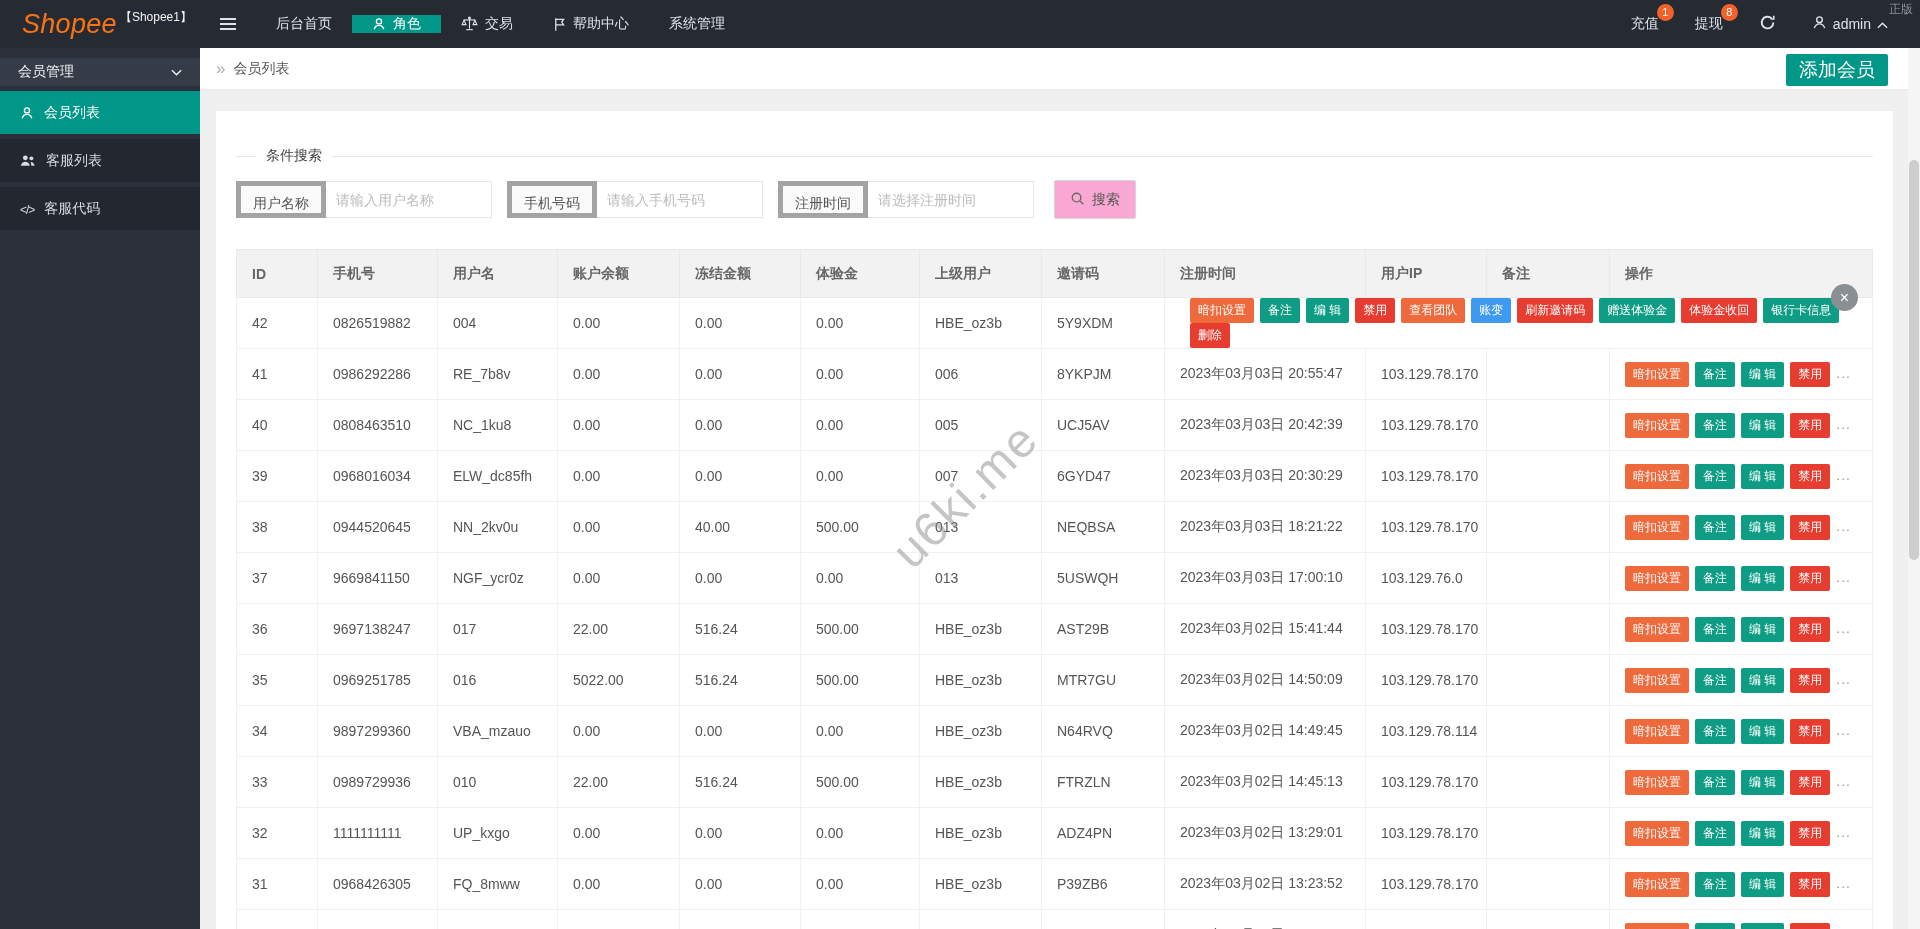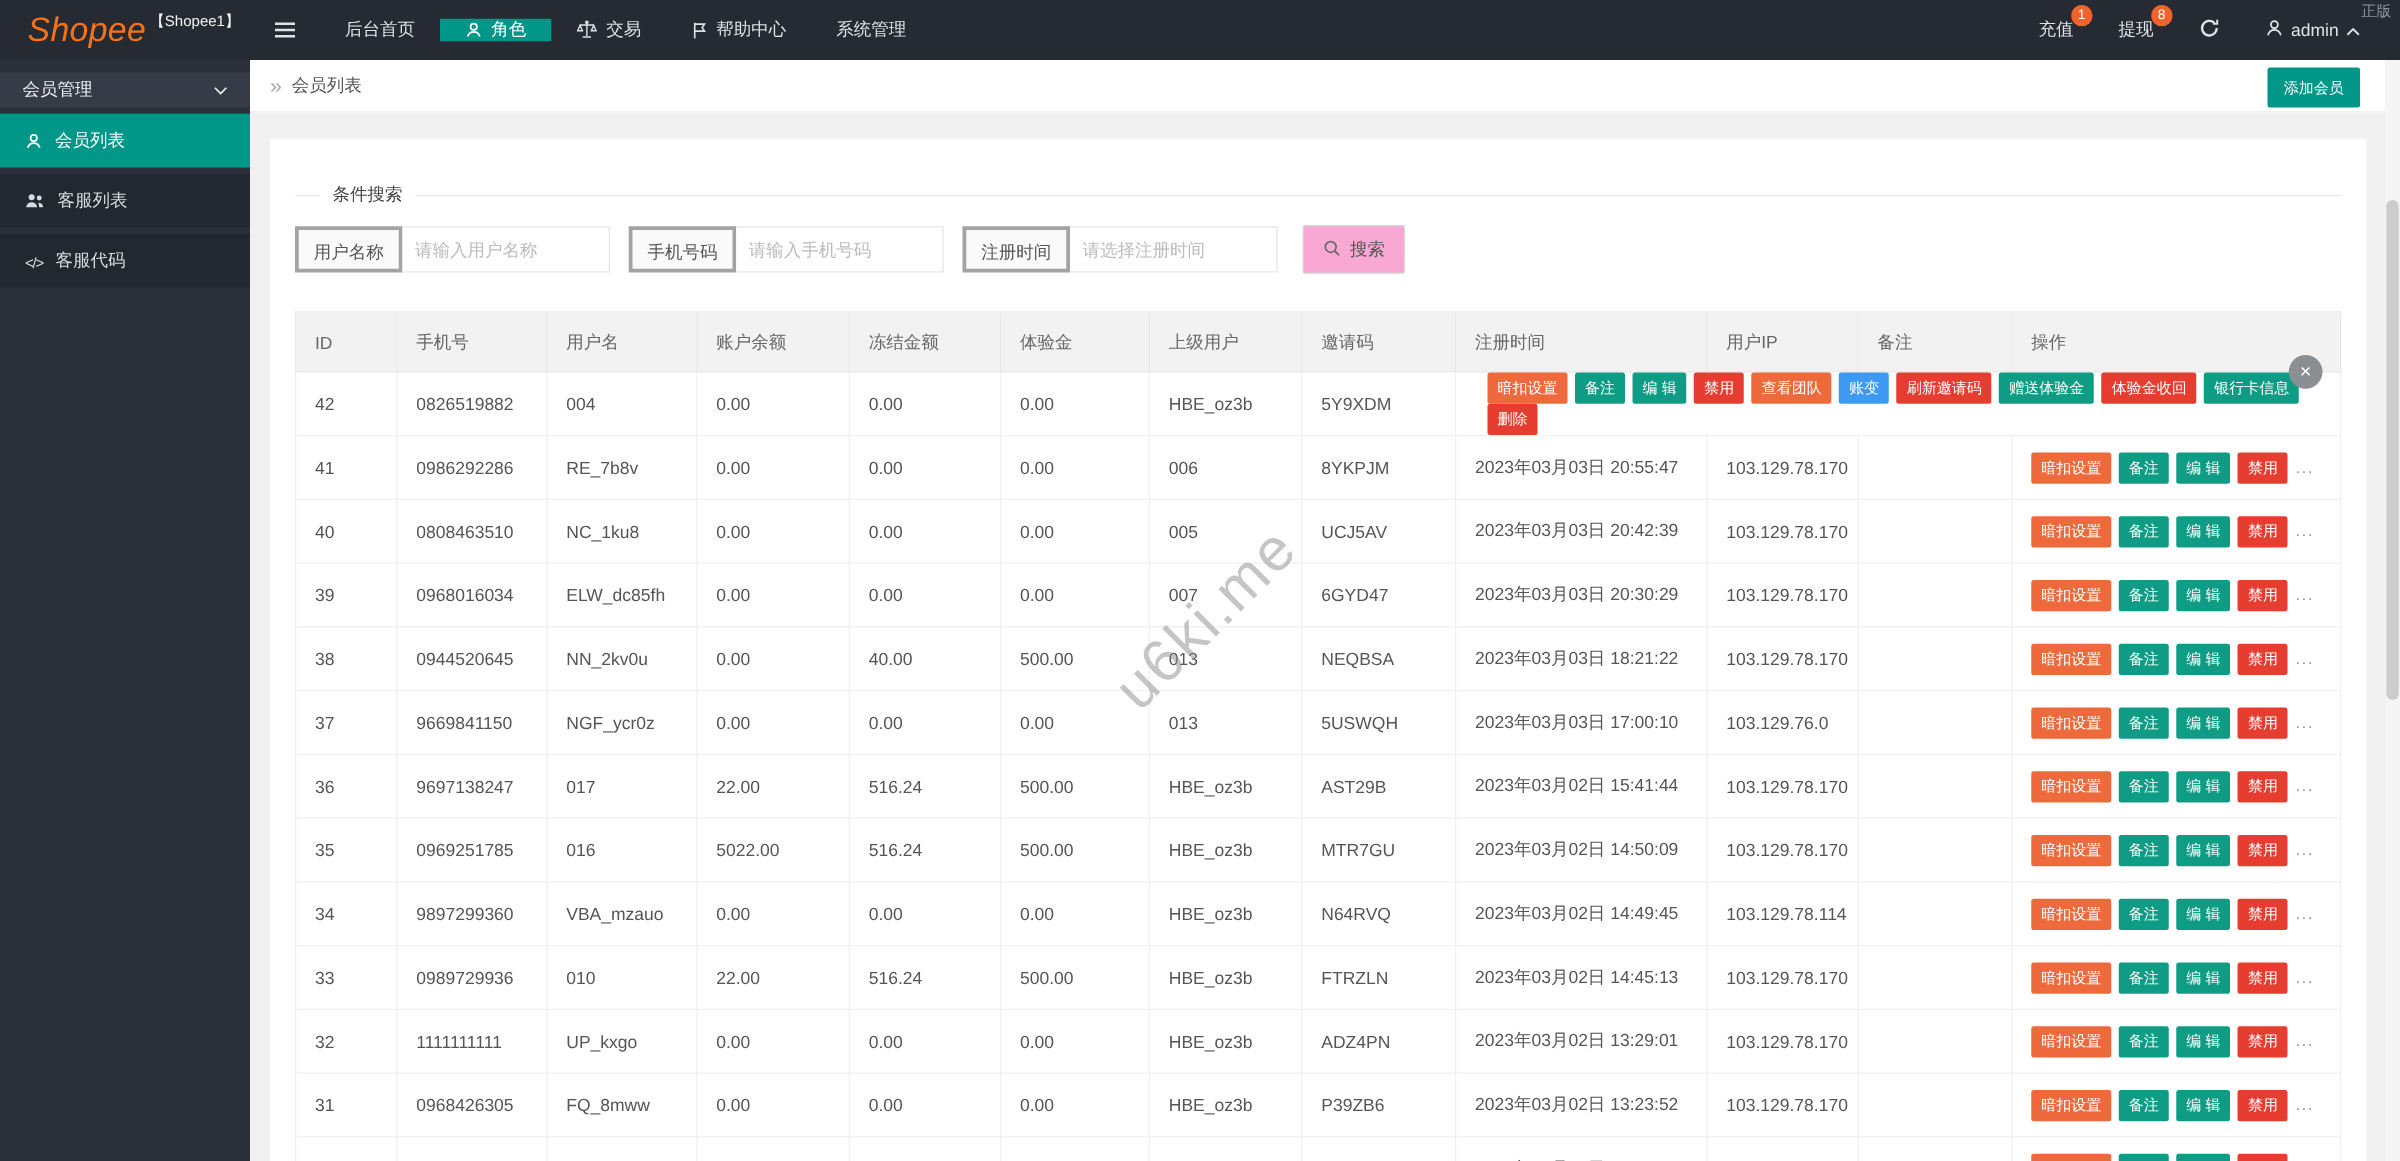--- a/index.html
+++ b/index.html
@@ -29,36 +29,36 @@
   .side-item { height:43px; display:flex; align-items:center; gap:10px; padding:0 20px; background:#232830; color:#d7dade; font-size:14px; margin-top:5px; cursor:pointer; }
   .side-item.active { background:#009688; color:#fff; }
   .code-ic { font-size:12px; letter-spacing:-1px; }
   .side-item svg, .side-group-header svg { display:block; }
 
   
   .main { position:absolute; top:48px; left:200px; right:0; bottom:0; overflow:hidden; background:#f0f0f0; }
   .crumb-bar { position:relative; height:42px; background:#fff; border-bottom:1px solid #ededed; display:flex; align-items:center; padding-left:16px; gap:8px; }
   .crumb-icon { color:#aaa; font-size:17px; }
   .crumb-text { color:#555; font-size:14px; }
-  .add-btn { position:absolute; top:6px; right:32px; height:32px; padding:0 13px; background:#009688; color:#fff; border:none; border-radius:2px; font-size:12px; cursor:pointer; }
+  .add-btn { position:absolute; top:6px; right:32px; height:32px; padding:0 13px; background:#009688; color:#fff; border:none; border-radius:2px; font-size:19px; cursor:pointer; }
 
   .card { position:absolute; top:62px; left:15px; right:26px; bottom:-10px; background:#fff; border:1px solid #efefef; padding:0 20px; }
 
   .search-fs { border:0; border-top:1px solid #e8e8e8; margin-top:36px; }
   .search-fs legend { margin-left:20px; padding:0 10px; font-size:14px; color:#444; }
   .search-row { display:flex; align-items:center; margin-top:15px; }
   .group { display:flex; margin-right:15px; }
-  .g-label { height:37px; line-height:35px; padding:0 12px; background:#fafafa; border:3px solid #a3a3a3; font-size:14px; color:#555; white-space:nowrap; }
+  .g-label { height:37px; line-height:35px; padding:0 12px; background:#fafafa; border:5px solid #a3a3a3; font-size:14px; color:#555; white-space:nowrap; }
   .g-input { height:37px; border:1px solid #e6e6e6; border-left:none; width:166px; padding:0 10px; font-size:14px; color:#333; outline:none; }
   .g-input::placeholder { color:#bcbcbc; }
   .search-btn { height:39px; display:flex; align-items:center; gap:7px; background:#f9a8d4; border:1px solid #d6d6d6; border-radius:2px; padding:0 15px; font-size:14px; color:#555; margin-left:5px; cursor:pointer; }
 
   .table-wrap { margin-top:30px; position:relative; }
   table { border-collapse:collapse; table-layout:fixed; width:100%; background:#fff; }
-  th { background:#f2f2f2; border:1px solid #e9e9e9; font-weight:normal; text-align:left; color:#666; font-size:14px; height:48px; padding:0 0 0 15px; }
+  th { background:#f2f2f2; border:1px solid #e9e9e9; font-weight:bold; text-align:left; color:#666; font-size:14px; height:48px; padding:0 0 0 15px; }
   td { border:1px solid #f0f0f0; color:#555; font-size:14px; height:51px; padding:0 0 0 15px; background:#fff; }
 
   .btn { display:inline-block; padding:5px 8px; margin-right:6px; border-radius:2px; font-size:12px; color:#fff; line-height:1.25; white-space:nowrap; cursor:pointer; }
   .btn-orange { background:#ee6a3c; }
   .btn-teal { background:#0e9d84; }
   .btn-red { background:#e73c30; }
   .btn-blue { background:#3e9af0; }
   .more { color:#999; font-size:14px; letter-spacing:1px; }
 
   .expanded-cell { position:relative; padding-left:25px; }

